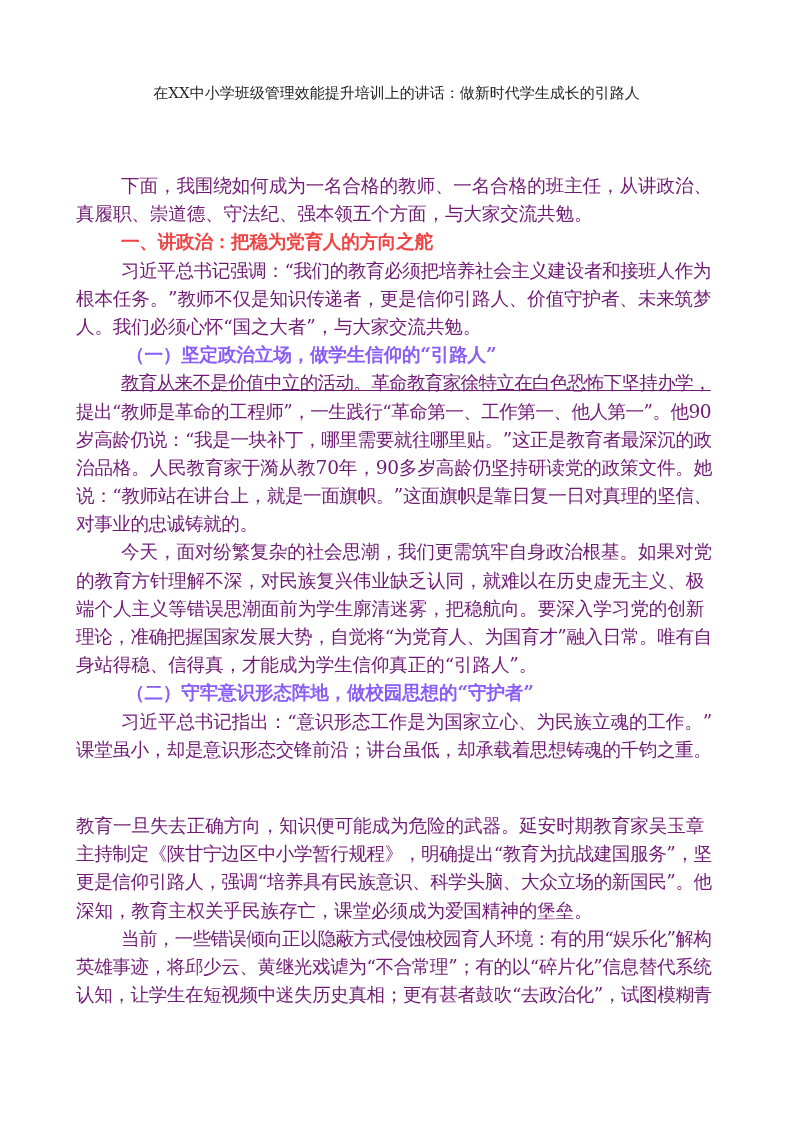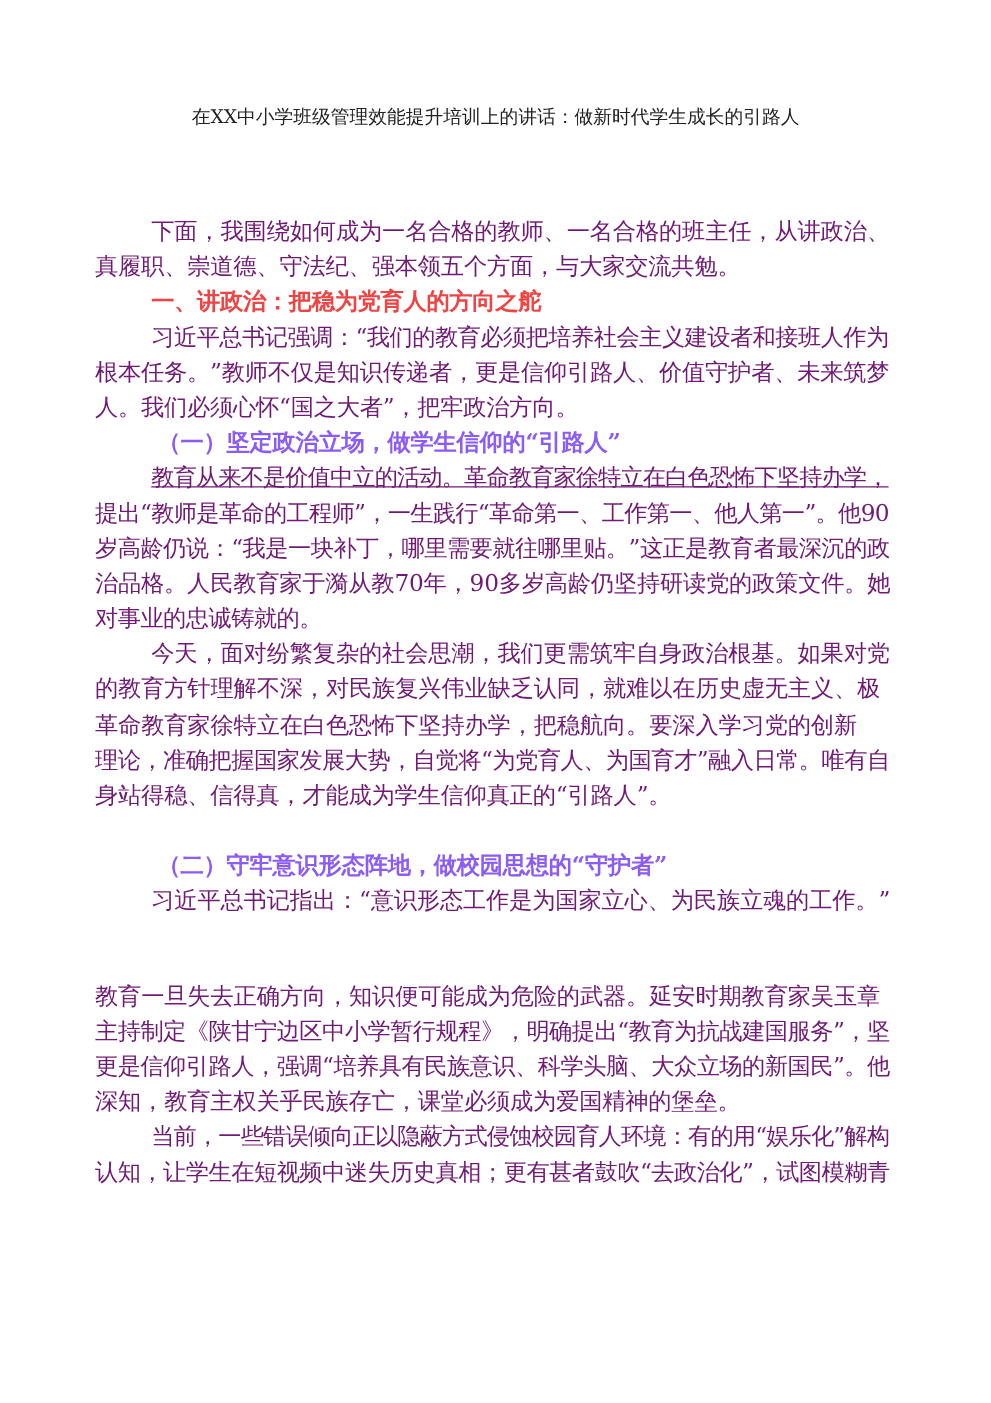--- a/index.html
+++ b/index.html
@@ -19,34 +19,37 @@
 <body>
 
 <div>
   <div class="title">在XX中小学班级管理效能提升培训上的讲话：做新时代学生成长的引路人</div>
   <div class="body" id="body">
       <div class="line indent" style="letter-spacing: -0.13px;">下面，我围绕如何成为一名合格的教师、一名合格的班主任，从讲政治、</div>
       <div class="line" style="letter-spacing: -0.15px;">真履职、崇道德、守法纪、强本领五个方面，与大家交流共勉。</div>
       <div class="line h1" style="letter-spacing: -0.25px;">一、讲政治：把稳为党育人的方向之舵</div>
       <div class="line indent" style="letter-spacing: -0.44px;">习近平总书记强调：“我们的教育必须把培养社会主义建设者和接班人作为</div>
       <div class="line" style="letter-spacing: -0.18px;">根本任务。”教师不仅是知识传递者，更是信仰引路人、价值守护者、未来筑梦</div>
-      <div class="line" style="letter-spacing: -0.19px;">人。我们必须心怀“国之大者”，把牢政治方向。</div>
+      <div class="line" style="letter-spacing: -0.19px;">人。我们必须心怀“国之大者”，与大家交流共勉。</div>
       <div class="line h2" style="letter-spacing: -0.2px;">（一）坚定政治立场，做学生信仰的“引路人”</div>
       <div class="line indent" style="letter-spacing: -0.72px; text-decoration: underline;">教育从来不是价值中立的活动。革命教育家徐特立在白色恐怖下坚持办学，</div>
       <div class="line" style="letter-spacing: -0.57px;">提出“教师是革命的工程师”，一生践行“革命第一、工作第一、他人第一”。他90</div>
       <div class="line" style="letter-spacing: -0.43px;">岁高龄仍说：“我是一块补丁，哪里需要就往哪里贴。”这正是教育者最深沉的政</div>
       <div class="line" style="letter-spacing: -0.17px;">治品格。人民教育家于漪从教70年，90多岁高龄仍坚持研读党的政策文件。她</div>
+      <div class="line" style="letter-spacing: -0.43px;">说：“教师站在讲台上，就是一面旗帜。”这面旗帜是靠日复一日对真理的坚信、</div>
       <div class="line" style="letter-spacing: -0.44px;">对事业的忠诚铸就的。</div>
       <div class="line indent" style="letter-spacing: -0.13px;">今天，面对纷繁复杂的社会思潮，我们更需筑牢自身政治根基。如果对党</div>
       <div class="line" style="letter-spacing: -0.12px;">的教育方针理解不深，对民族复兴伟业缺乏认同，就难以在历史虚无主义、极</div>
-      <div class="line" style="letter-spacing: -0.12px;">革命教育家徐特立在白色恐怖下坚持办学，把稳航向。要深入学习党的创新</div>
+      <div class="line" style="letter-spacing: -0.12px;">端个人主义等错误思潮面前为学生廓清迷雾，把稳航向。要深入学习党的创新</div>
       <div class="line" style="letter-spacing: -0.43px;">理论，准确把握国家发展大势，自觉将“为党育人、为国育才”融入日常。唯有自</div>
       <div class="line" style="letter-spacing: -0.16px;">身站得稳、信得真，才能成为学生信仰真正的“引路人”。</div>
-      <div class="line h2" style="letter-spacing: -0.18px; margin-top: 28px;">（二）守牢意识形态阵地，做校园思想的“守护者”</div>
+      <div class="line h2" style="letter-spacing: -0.18px;">（二）守牢意识形态阵地，做校园思想的“守护者”</div>
       <div class="line indent" style="letter-spacing: -0.13px;">习近平总书记指出：“意识形态工作是为国家立心、为民族立魂的工作。”</div>
+      <div class="line" style="letter-spacing: -0.44px;">课堂虽小，却是意识形态交锋前沿；讲台虽低，却承载着思想铸魂的千钧之重。</div>
       <div class="line" style="letter-spacing: -0.12px; margin-top: 48px;">教育一旦失去正确方向，知识便可能成为危险的武器。延安时期教育家吴玉章</div>
       <div class="line" style="letter-spacing: -0.43px;">主持制定《陕甘宁边区中小学暂行规程》，明确提出“教育为抗战建国服务”，坚</div>
       <div class="line" style="letter-spacing: -0.43px;">更是信仰引路人，强调“培养具有民族意识、科学头脑、大众立场的新国民”。他</div>
       <div class="line" style="letter-spacing: -0.15px;">深知，教育主权关乎民族存亡，课堂必须成为爱国精神的堡垒。</div>
       <div class="line indent" style="letter-spacing: -0.7px;">当前，一些错误倾向正以隐蔽方式侵蚀校园育人环境：有的用“娱乐化”解构</div>
+      <div class="line" style="letter-spacing: -0.44px;">英雄事迹，将邱少云、黄继光戏谑为“不合常理”；有的以“碎片化”信息替代系统</div>
       <div class="line" style="letter-spacing: -0.43px;">认知，让学生在短视频中迷失历史真相；更有甚者鼓吹“去政治化”，试图模糊青</div>
     </div>
 </div>
 
 </body></html>

